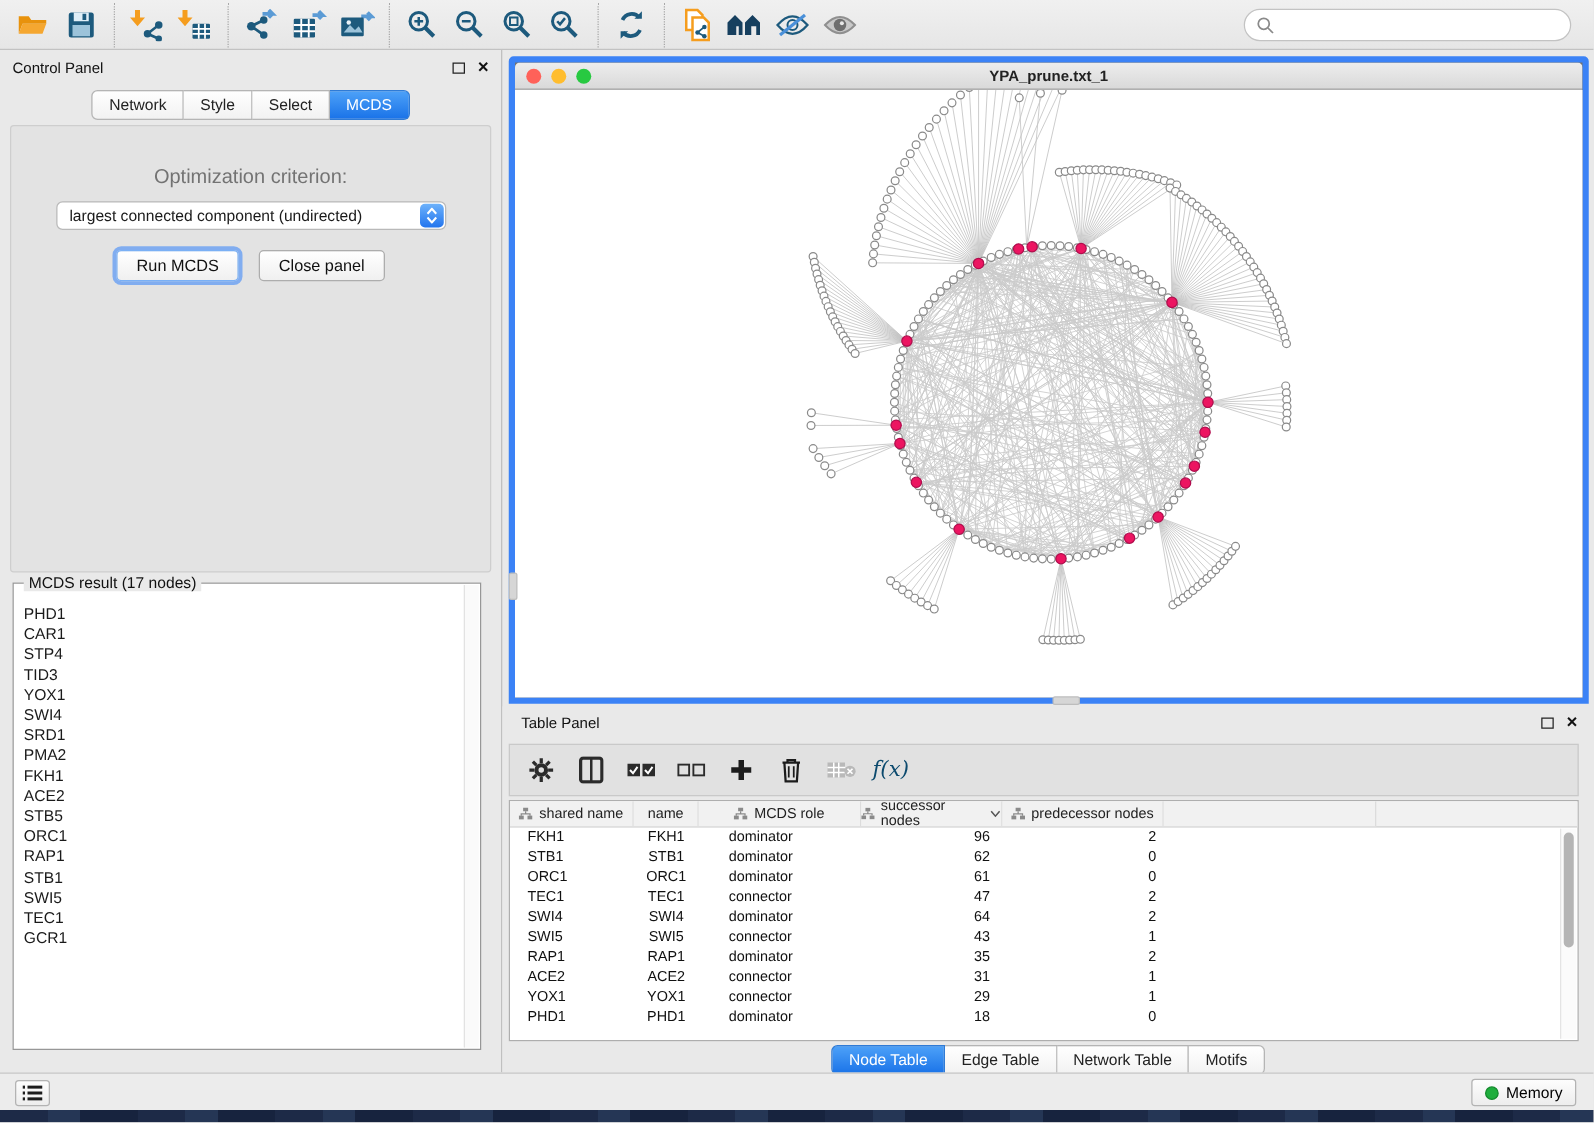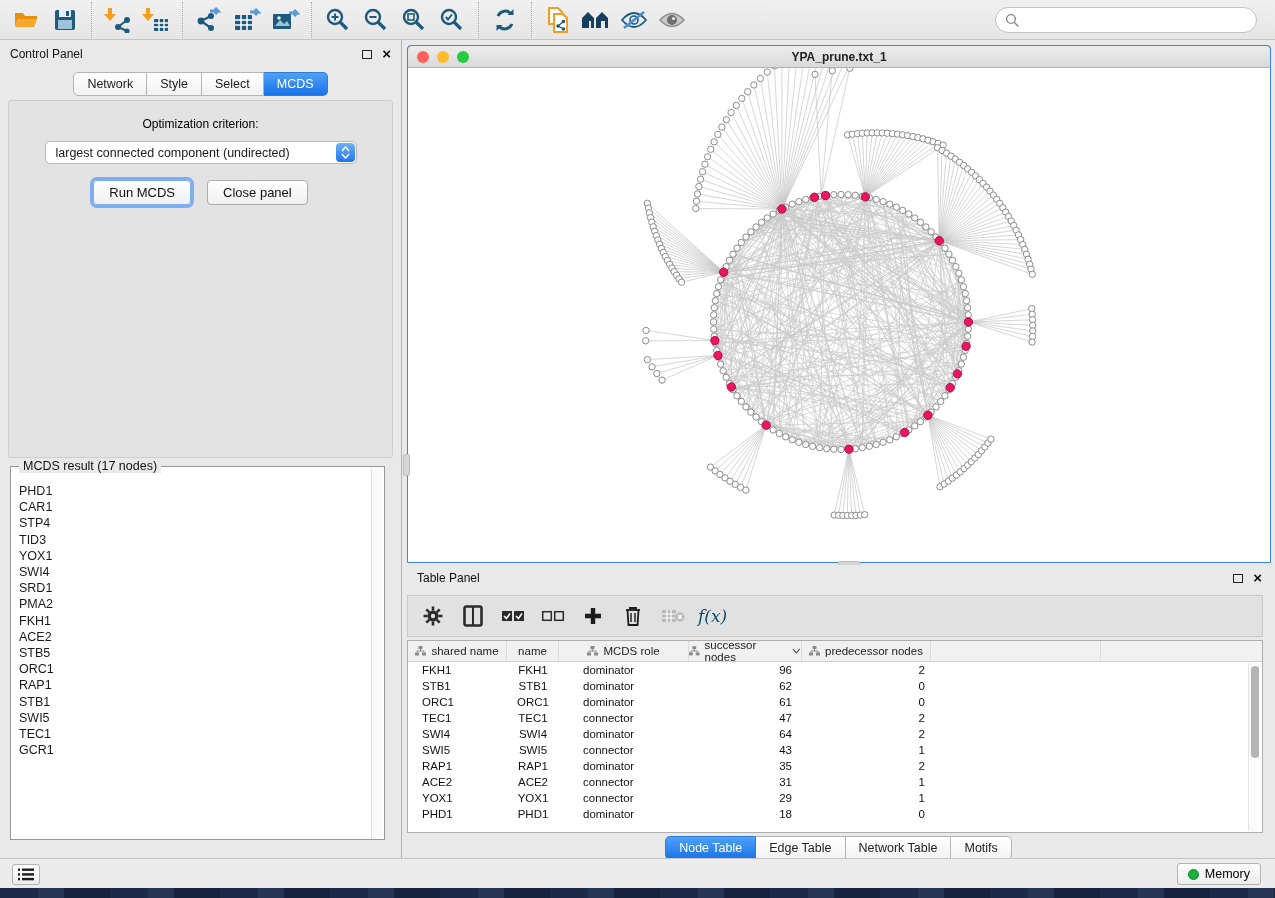--- a/index.html
+++ b/index.html
@@ -22,37 +22,37 @@
   .float-ico { width:10px; height:9px; border:1.5px solid #222; display:inline-block; }
   .close-ico { font-weight:bold; font-size:15px; line-height:10px; color:#111; }
 
   .seg-tabs { display:flex; justify-content:center; margin-top:4px; }
   .seg { border:1px solid #b5b5b5; border-left:none; background:linear-gradient(#ffffff,#f2f2f2); padding:4px 13px; font-size:12.5px; color:#222; cursor:pointer; }
   .seg:first-child { border-left:1px solid #b5b5b5; border-radius:5px 0 0 5px; }
   .seg:last-child { border-radius:0 5px 5px 0; }
   .seg.active { background:linear-gradient(#4da1f8,#1a73e8); color:#fff; border-color:#2f7bd6; }
 
   .cp-box { position:absolute; left:8px; right:8px; top:60px; height:358px; background:#e3e3e3; border:1px solid #cecece; border-radius:3px; }
-  .opt-label { text-align:center; margin-top:16px; font-size:12px; color:#000000; }
+  .opt-label { text-align:center; margin-top:32px; font-size:16px; color:#737373; }
   .dropdown { position:relative; margin:10px auto 0; width:312px; height:23px; background:#fff; border:1px solid #b9b9b9; border-radius:5px; display:flex; align-items:center; padding:0 26px 0 10px; font-size:12.5px; }
   .dd-stepper { position:absolute; right:1px; top:1px; bottom:1px; width:19px; border-radius:4px; background:linear-gradient(#6db2fb,#2375ee); display:flex; flex-direction:column; align-items:center; justify-content:center; gap:1px; }
   .dd-stepper svg { display:block; }
   .btn-row { display:flex; justify-content:center; gap:16px; margin-top:16px; }
   .pbtn { background:linear-gradient(#ffffff,#f0f0f0); border:1px solid #adadad; border-radius:4px; padding:4px 15px; font-size:13px; color:#111; cursor:pointer; }
   .pbtn.focused { box-shadow:0 0 0 3px rgba(77,145,248,.65); border-color:#7ab0f5; }
 
   .mcds-fieldset { position:absolute; left:10px; right:16px; top:426px; bottom:18px; border:1px solid #979797; background:#fff;padding-left:44px; }
   .mcds-legend { position:absolute; top:-8px; left:8px; background:#e9e9e9; padding:0 4px; font-size:12.5px; color:#111; }
   .mcds-list { position:absolute; inset:4px 14px 2px 6px; overflow:hidden; font-size:12.5px; line-height:16.2px; padding-top:12px; padding-left:2px; }
   .mcds-scroll { position:absolute; top:1px; bottom:1px; right:1px; width:12px; background:#fafafa; border-left:1px solid #e2e2e2; }
 
   
   .right-region { position:absolute; top:40px; left:402px; right:0; bottom:40px; background:#e9e9e9; }
 
-  .network-window { position:absolute; left:5px; top:5px; width:864px; height:518px; border:1px solid #3b82f6; border-radius:4px 4px 0 0; background:#737373; }
+  .network-window { position:absolute; left:5px; top:5px; width:864px; height:518px; border:5px solid #3b82f6; border-radius:4px 4px 0 0; background:#737373; }
   .nw-titlebar { height:22px; background:linear-gradient(#ededed,#d9d9d9); border-bottom:1px solid #b0b0b0; border-radius:4px 4px 0 0; position:relative; display:flex; align-items:center; justify-content:center; }
   .traffic { position:absolute; left:9px; top:5px; display:flex; gap:8px; }
   .tl { width:12px; height:12px; border-radius:50%; }
   .nw-title { font-size:12px; font-weight:bold; color:#222; }
   .nw-canvas { position:absolute; top:22px; left:0; right:0; bottom:0; background:#fff; }
   .nw-canvas svg { width:100%; height:100%; display:block; }
 
   .splitter-v { position:absolute; left:-5px; top:408px; width:7px; height:22px; background:#d6d6d6; border:1px solid #bdbdbd; border-radius:2px; }
   .splitter-h { position:absolute; left:430px; bottom:-6px; width:22px; height:7px; background:#d6d6d6; border:1px solid #bdbdbd; border-radius:2px; }
 

